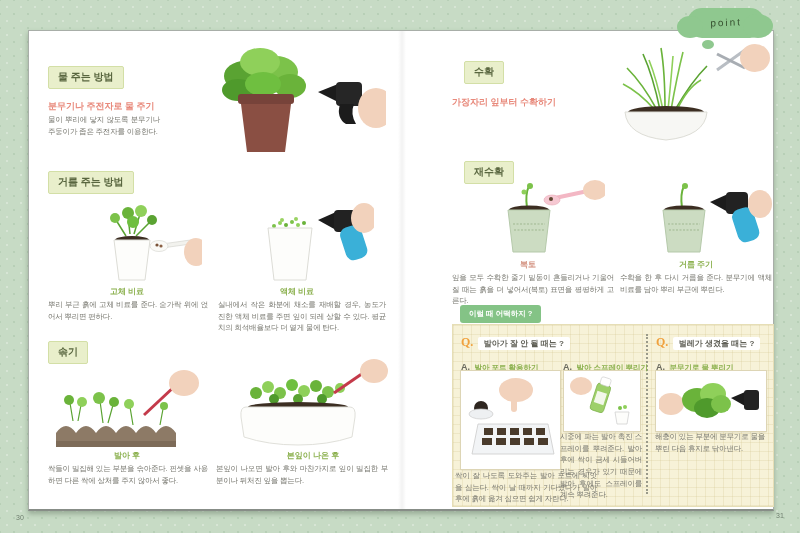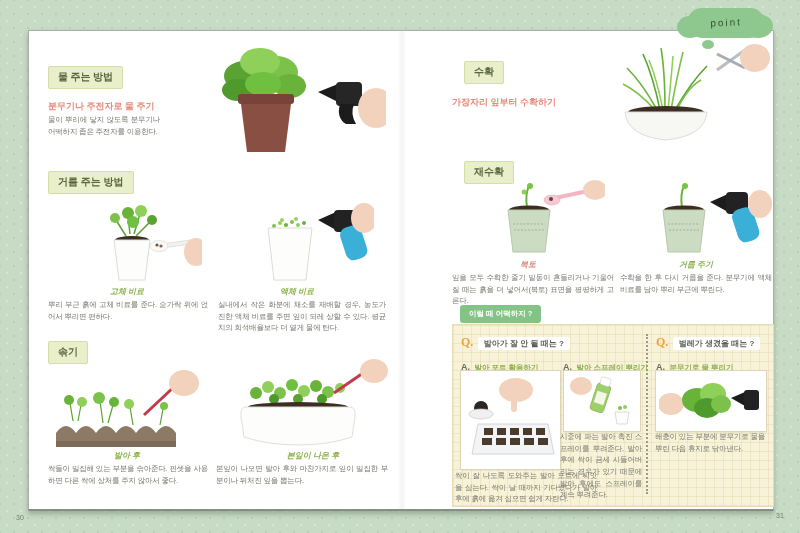--- a/index.html
+++ b/index.html
@@ -11,21 +11,21 @@
     background-size:14px 14px,14px 14px;background-position:0 0,7px 7px;}
   .spread{position:absolute;left:28px;top:30px;width:744px;height:478px;background:#fff;
     border:1px solid #a8aea8;border-bottom:2px solid #878d87;box-shadow:0 3px 5px rgba(60,80,60,.35);}
   .spine{position:absolute;left:369px;top:0;width:8px;height:100%;
     background:linear-gradient(90deg,transparent,rgba(0,0,0,.05),transparent);}
   .abs{position:absolute;}
   .section-label{display:inline-block;background:#e9efcb;border:1px solid #d3dfa6;color:#59663f;
     font-weight:bold;font-size:10px;padding:3px 9px 4px;border-radius:2px;white-space:nowrap;}
   .subhead-pink{color:#e8897b;font-weight:bold;font-size:9px;white-space:nowrap;}
   .body-text{color:#77776f;font-size:7.5px;line-height:1.55;letter-spacing:-.2px;text-align:justify;}
-  .caption{font-weight:bold;font-size:8px;text-align:center;font-style:italic;}
+  .caption{font-weight:bold;font-size:8px;text-align:center;}
   .cap-green{color:#8cb14f;}
   .cap-pink{color:#d08a77;}
   .photo{overflow:hidden;}
   .photo svg{width:100%;height:100%;display:block;}
   .qa-panel{background:#f7f2d8;
     background-image:linear-gradient(rgba(214,199,148,.28) 1px,transparent 1px),
                      linear-gradient(90deg,rgba(214,199,148,.28) 1px,transparent 1px);
     background-size:9px 9px;border:1px solid #e6deb6;}
   .qa-tab{background:#84c386;color:#fff;font-size:7.5px;font-weight:bold;padding:4px 9px;
     border-radius:3px;white-space:nowrap;}
@@ -52,21 +52,21 @@
 
   <div class="spread">
     <div class="spine"></div>
   </div>
 
   <div class="abs cloud" style="left:687px;top:8px;width:78px;height:30px;">
     <span class="cloud-text">point</span>
   </div>
   <div class="cloud-tail" style="left:702px;top:40px;"></div>
 
-  <div class="abs section-label" style="left:48px;top:66px;font-family:Liberation Serif, serif;">물 주는 방법</div>
+  <div class="abs section-label" style="left:48px;top:66px;">물 주는 방법</div>
 
   <div class="abs photo" style="left:148px;top:42px;width:238px;height:114px;">
     <svg viewBox="0 0 238 114" preserveAspectRatio="xMidYMid meet">
       <g>
         <ellipse cx="96" cy="34" rx="20" ry="15" fill="#5aa332"></ellipse>
         <ellipse cx="128" cy="30" rx="22" ry="16" fill="#7cc24a"></ellipse>
         <ellipse cx="112" cy="20" rx="20" ry="14" fill="#8fd05a"></ellipse>
         <ellipse cx="142" cy="44" rx="16" ry="12" fill="#6ab33a"></ellipse>
         <ellipse cx="90" cy="48" rx="16" ry="11" fill="#4f9a2c"></ellipse>
         <ellipse cx="115" cy="42" rx="18" ry="12" fill="#6fbf40"></ellipse>
@@ -78,21 +78,21 @@
       <g>
         <polygon points="170,50 190,42 190,60" fill="#1c1c1c"></polygon>
         <rect x="188" y="40" width="26" height="24" rx="4" fill="#262626"></rect>
         <path d="M192 62 q-4 14 6 20 l10 0 q-6 -10 -2 -20 Z" fill="#1c1c1c"></path>
         <ellipse cx="228" cy="66" rx="18" ry="20" fill="#f2d2bc"></ellipse>
       </g>
     </svg>
   </div>
 
   <div class="abs subhead-pink" style="left:48px;top:100px;">분무기나 주전자로 물 주기</div>
-  <div class="abs body-text" style="left:48px;top:114px;width:112px;">물이 뿌리에 닿지 않도록 분무기나 어떡하지 좁은 주전자를 이용한다.</div>
+  <div class="abs body-text" style="left:48px;top:114px;width:112px;">물이 뿌리에 닿지 않도록 분무기나 주둥이가 좁은 주전자를 이용한다.</div>
 
   <div class="abs section-label" style="left:48px;top:171px;">거름 주는 방법</div>
 
   <div class="abs photo" style="left:62px;top:194px;width:140px;height:90px;">
     <svg viewBox="0 0 140 90" preserveAspectRatio="xMidYMid meet">
       <g>
         <path d="M68 40 L66 22 M72 40 L78 20 M64 42 L54 26 M74 42 L88 28" stroke="#5aa332" stroke-width="1.5" fill="none"></path>
         <circle cx="66" cy="19" r="6" fill="#6ab33a"></circle>
           <circle cx="79" cy="17" r="6" fill="#8fd05a"></circle>
         <circle cx="53" cy="24" r="5" fill="#7cc24a"></circle>

